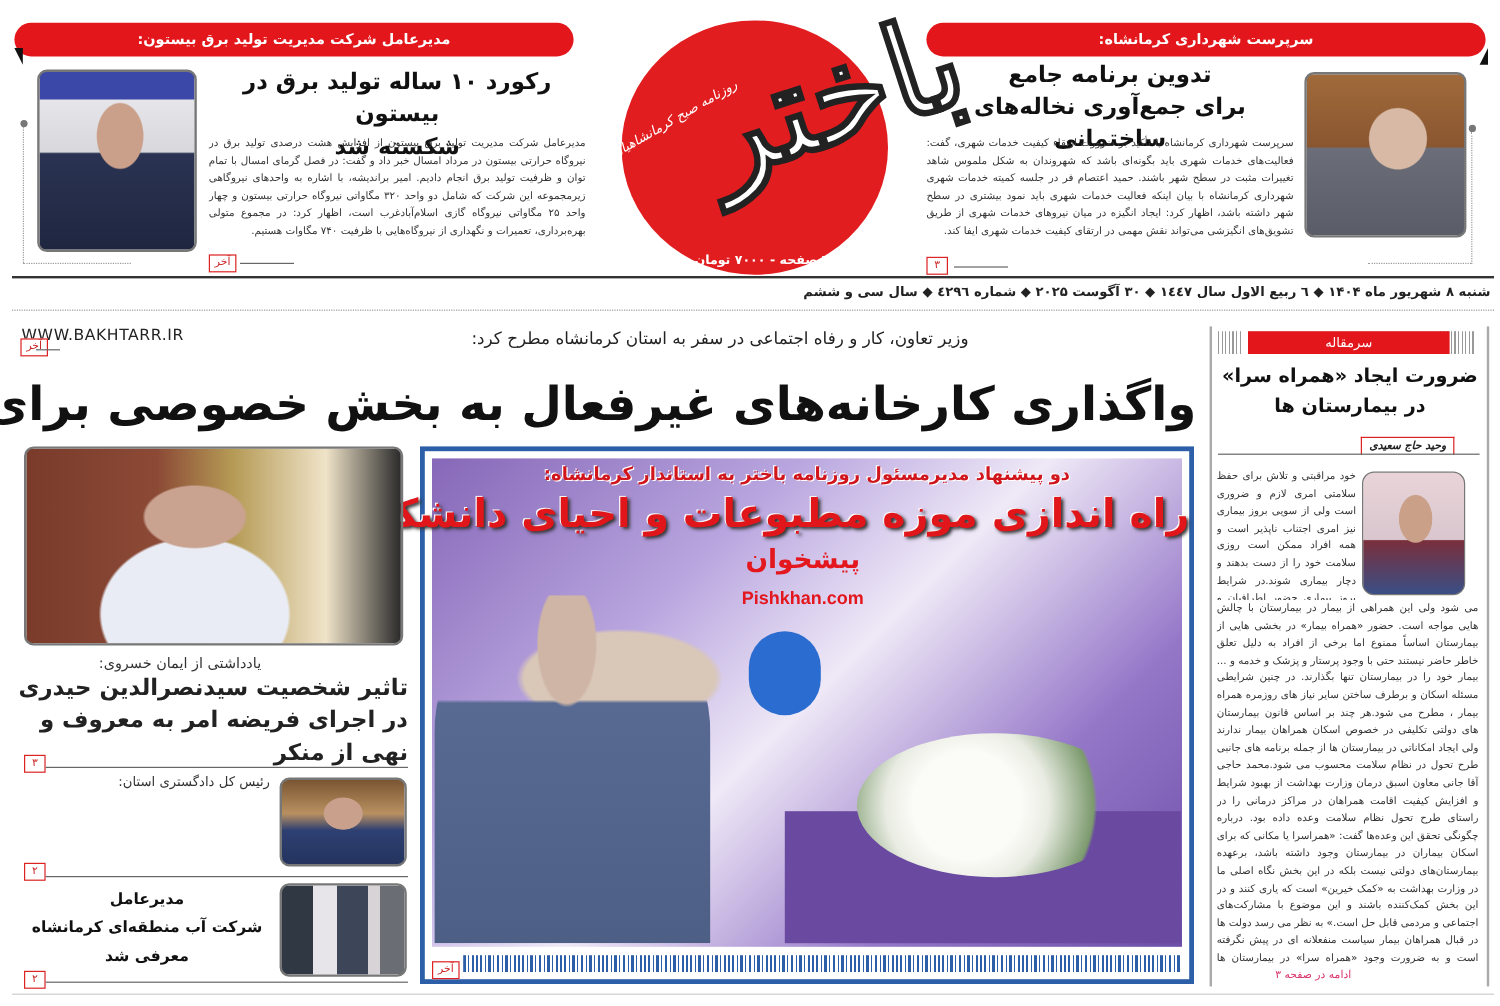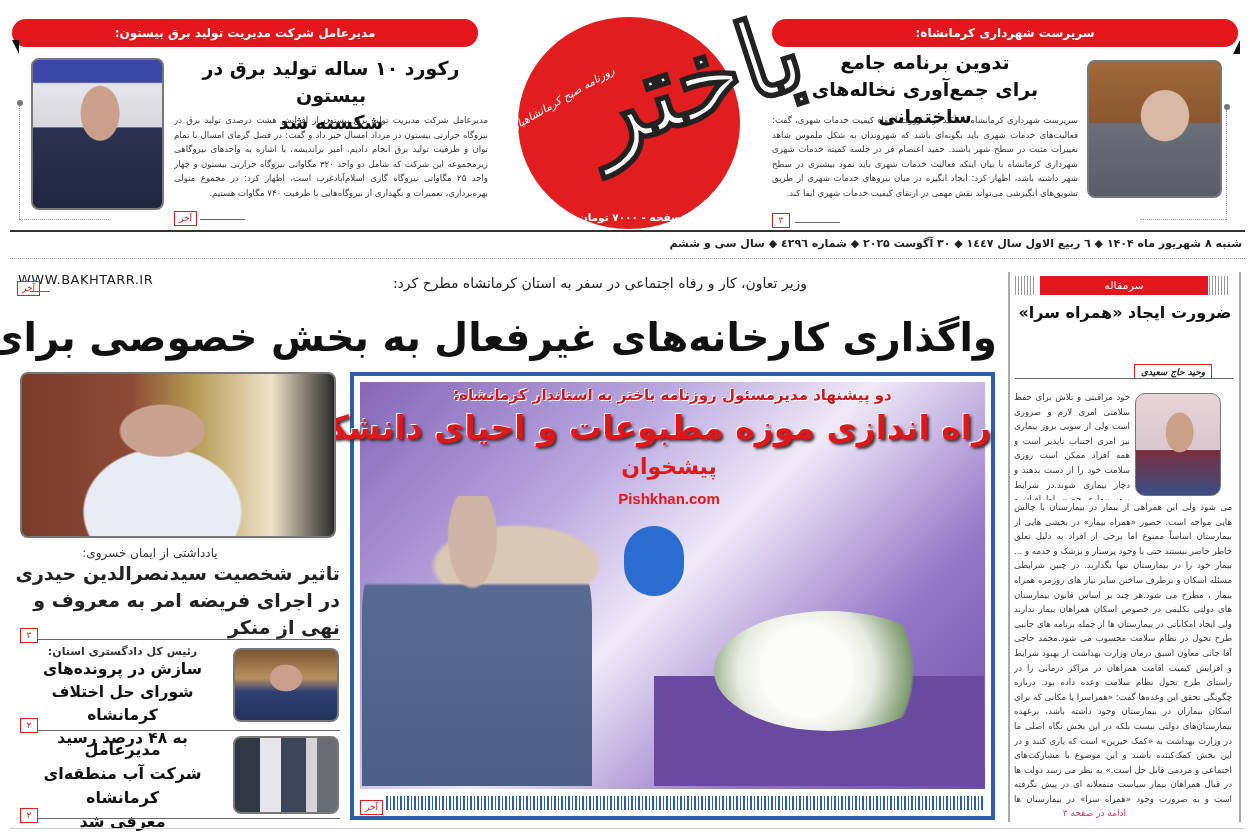--- a/index.html
+++ b/index.html
@@ -186,52 +186,48 @@
     <div>در اجرای فریضه امر به معروف و نهی از منکر</div>
   </div>
 </div>
 <div class="abs" style="left:20px; top:623px;">
   <span class="page-ref">۳</span>
 </div>
 <div class="abs rule" style="left:38px; top:639px; width:302px;"></div>
 
 <div class="abs photo ph-judge" style="left:233px; top:648px; width:106px; height:74px;"></div>
 <div class="abs rtl" style="left:20px; top:645px; width:205px;">
-  <div style="text-align:center; font-size:11px; color:#333;font-weight:bold;">رئیس کل دادگستری استان:</div>
-  <div style="font-weight:bold; font-size:15.5px; line-height:23px; text-align:center; color:#111;">
-    <div>سازش در پرونده‌های</div>
-    <div>شورای حل اختلاف کرمانشاه</div>
-    <div>به ۴۸ درصد رسید</div>
-  </div>
+  <div style="text-align:right; font-size:11px; color:#333;">رئیس کل دادگستری استان:</div>
 </div>
 <div class="abs" style="left:20px; top:713px;">
   <span class="page-ref">۲</span>
 </div>
 <div class="abs rule" style="left:38px; top:730px; width:302px;"></div>
 
 <div class="abs photo ph-ceremony" style="left:233px; top:736px; width:106px; height:78px;"></div>
 <div class="abs rtl" style="left:20px; top:738px; width:205px;">
-  <div style="font-weight:bold; font-size:16px; line-height:24px; text-align:center; color:#111;">
+  <div style="font-weight:bold; font-size:13px; line-height:24px; text-align:center; color:#111;">
     <div>مدیرعامل</div>
     <div>شرکت آب منطقه‌ای کرمانشاه</div>
     <div>معرفی شد</div>
   </div>
 </div>
 <div class="abs" style="left:20px; top:803px;">
   <span class="page-ref">۲</span>
 </div>
 <div class="abs rule" style="left:38px; top:818px; width:302px;"></div>
 
 <div class="abs editorial-frame" style="left:1008px; top:272px; width:233px; height:550px;"></div>
 <div class="abs hatch" style="left:1015px; top:276px; width:20px; height:19px;"></div>
 <div class="abs hatch" style="left:1200px; top:276px; width:30px; height:19px;"></div>
 <div class="abs edit-kicker rtl" style="left:1040px; top:276px; width:168px;">سرمقاله</div>
 
 <div class="abs rtl" style="left:1012px; top:300px; width:226px; text-align:center; font-weight:bold; font-size:16px; line-height:25px;">
   <div>ضرورت ایجاد «همراه سرا»</div>
+  <div>در بیمارستان ها</div>
 </div>
 
 <div class="abs author-tab rtl" style="left:1134px; top:364px;font-style:italic;">وحید حاج سعیدی</div>
 <div class="abs rule" style="left:1015px; top:378px; width:218px;"></div>
 
 <div class="abs photo ph-author" style="left:1135px; top:393px; width:86px; height:103px; border-width:1px; border-radius:10px;"></div>
 
 <div class="abs body-text" style="left:1014px; top:390px; width:116px; height:110px; overflow:hidden;">خود مراقبتی و تلاش برای حفظ سلامتی امری لازم و ضروری است ولی از سویی بروز بیماری نیز امری اجتناب ناپذیر است و همه افراد ممکن است روزی سلامت خود را از دست بدهند و دچار بیماری شوند.در شرایط بروز بیماری حضور اطرافیان و به قولی تیمار داری باعث قوت قلب بیمار</div>
 <div class="abs body-text" style="left:1014px; top:500px; width:218px; height:305px; overflow:hidden;">می شود ولی این همراهی از بیمار در بیمارستان با چالش هایی مواجه است. حضور «همراه بیمار» در بخشی هایی از بیمارستان اساساً ممنوع اما برخی از افراد به دلیل تعلق خاطر حاضر نیستند حتی با وجود پرستار و پزشک و خدمه و ... بیمار خود را در بیمارستان تنها بگذارند. در چنین شرایطی مسئله اسکان و برطرف ساختن سایر نیاز های روزمره همراه بیمار ، مطرح می شود.هر چند بر اساس قانون بیمارستان های دولتی تکلیفی در خصوص اسکان همراهان بیمار ندارند ولی ایجاد امکاناتی در بیمارستان ها از جمله برنامه های جانبی طرح تحول در نظام سلامت محسوب می شود.محمد حاجی آقا جانی معاون اسبق درمان وزارت بهداشت از بهبود شرایط و افزایش کیفیت اقامت همراهان در مراکز درمانی را در راستای طرح تحول نظام سلامت وعده داده بود. درباره چگونگی تحقق این وعده‌ها گفت: «همراسرا یا مکانی که برای اسکان بیماران در بیمارستان وجود داشته باشد، برعهده بیمارستان‌های دولتی نیست بلکه در این بخش نگاه اصلی ما در وزارت بهداشت به «کمک خیرین» است که یاری کنند و در این بخش کمک‌کننده باشند و این موضوع با مشارکت‌های اجتماعی و مردمی قابل حل است.» به نظر می رسد دولت ها در قبال همراهان بیمار سیاست منفعلانه ای در پیش نگرفته است و به ضرورت وجود «همراه سرا» در بیمارستان ها اذعان دارند. اما امیدوارند این چالش با همراهی خیرین سلامت در سایه یک مدیریت جامع نگر مرتفع یا تا حدود زیادی کمرنگ شود.</div>
 <div class="abs rtl" style="left:1020px; top:808px; width:106px; font-size:9px; color:#d9306c; text-align:right;">ادامه در صفحه ۳</div>

